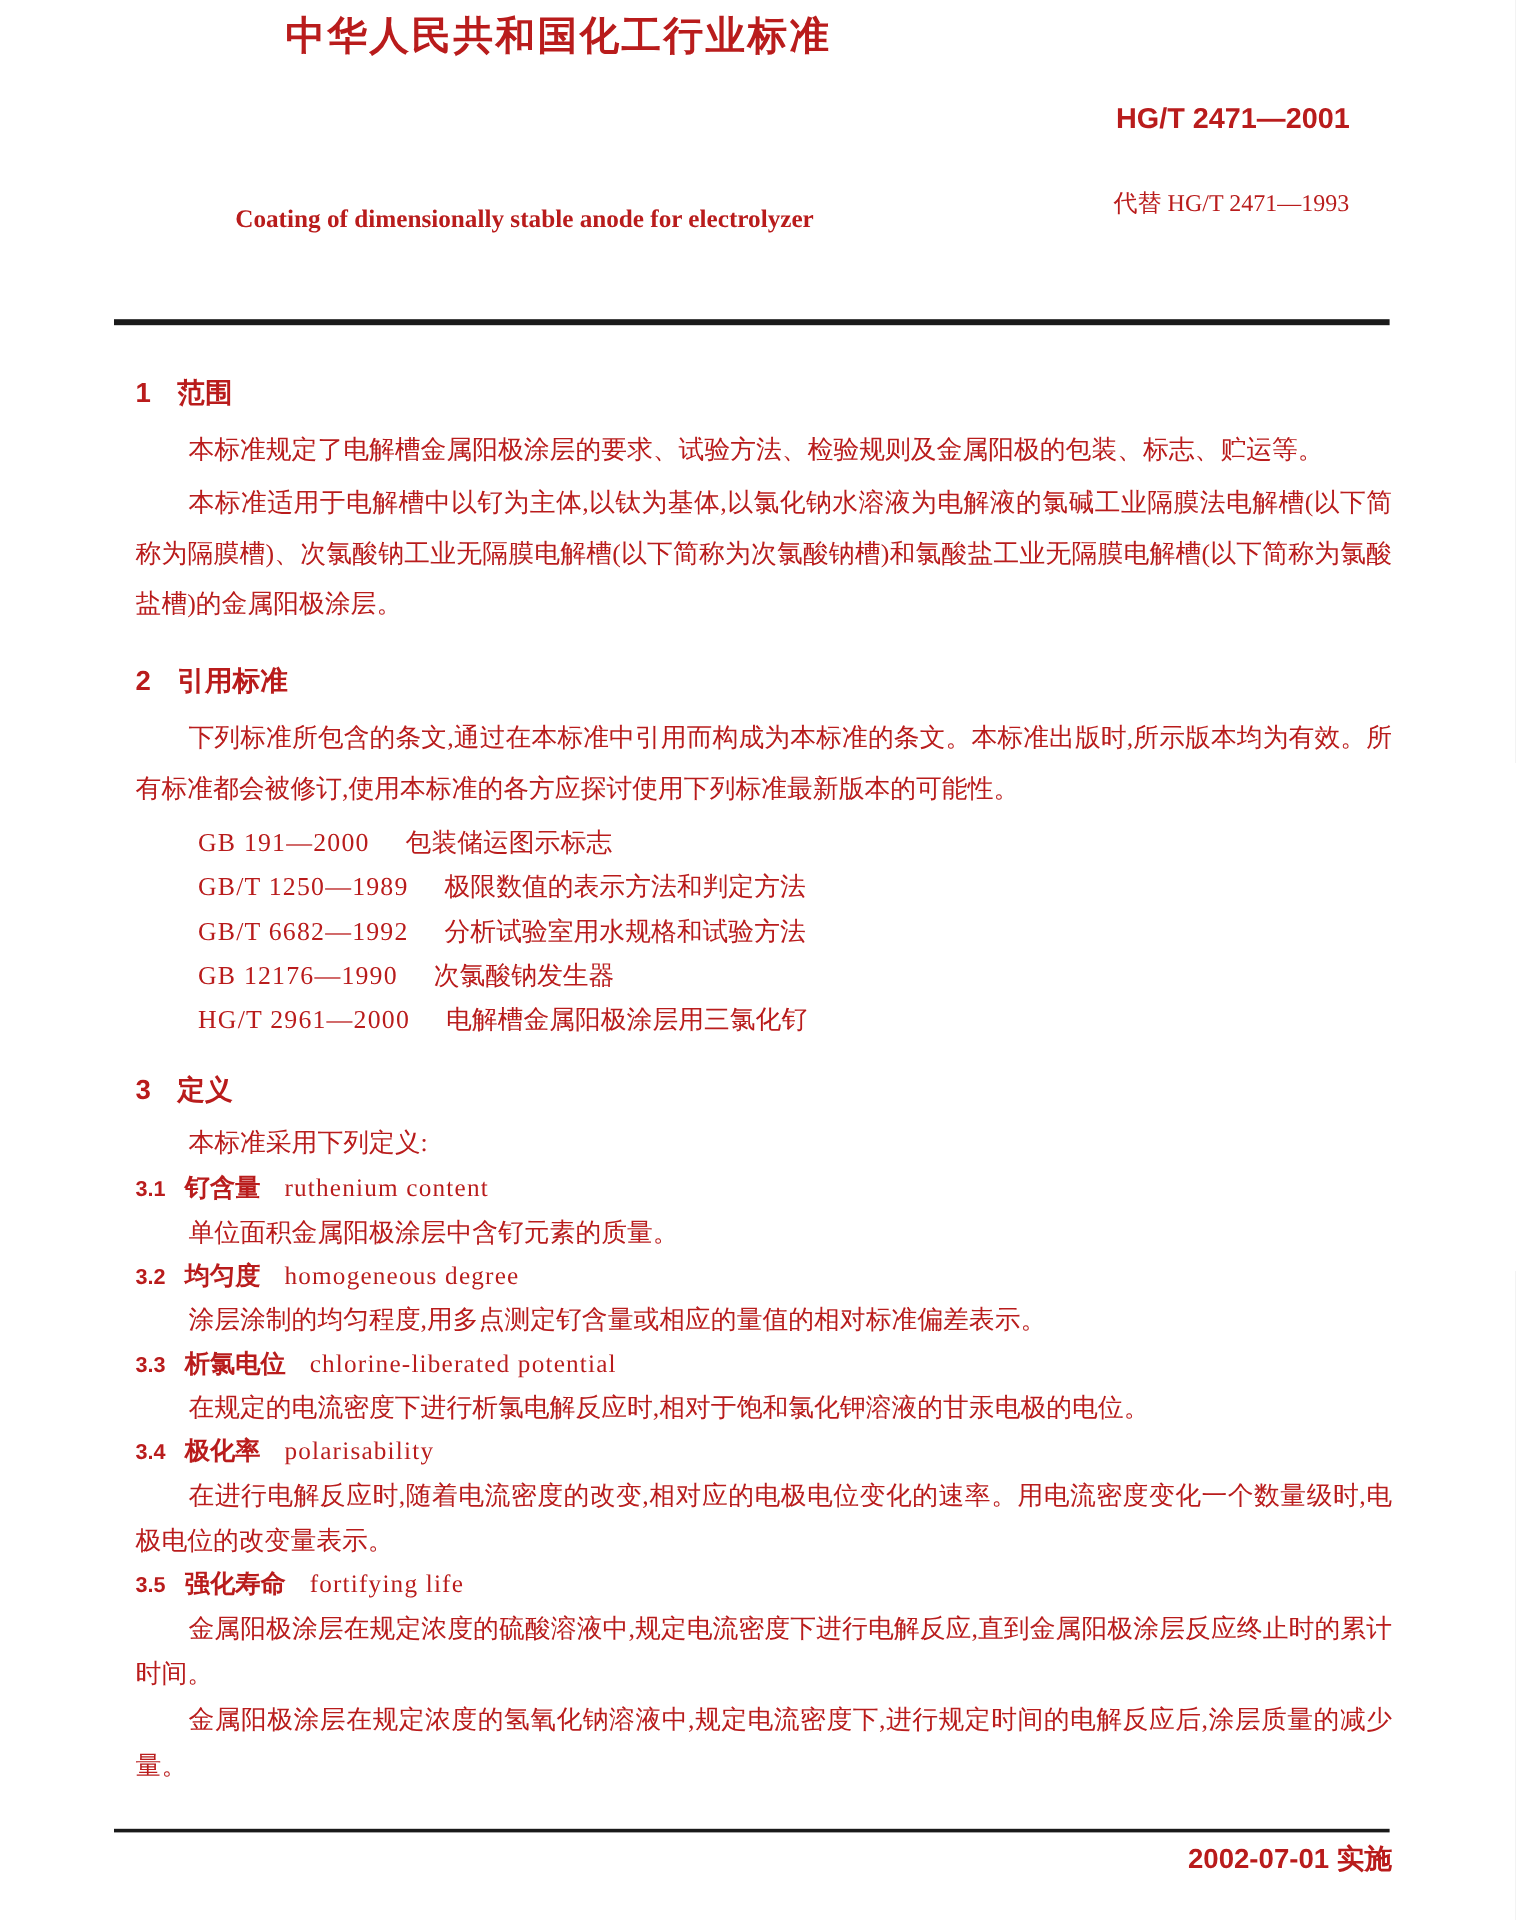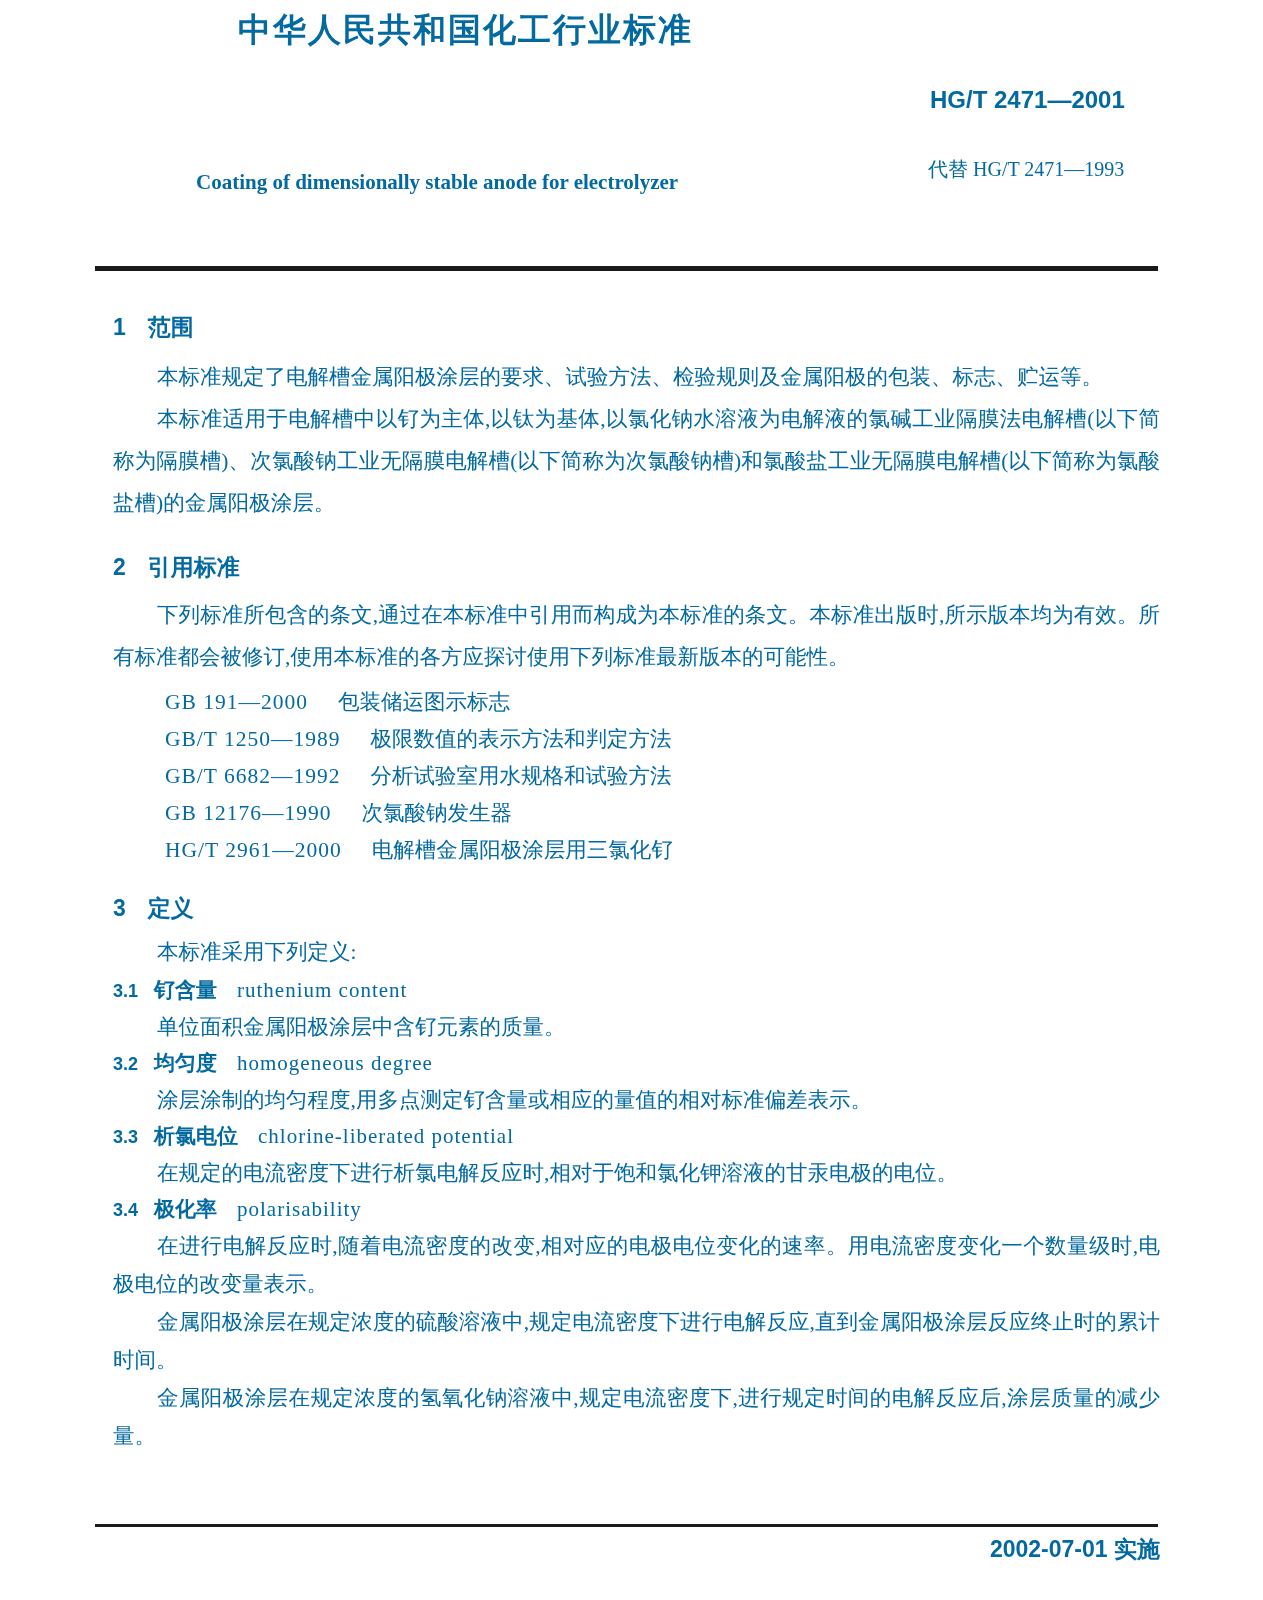--- a/index.html
+++ b/index.html
@@ -2,21 +2,21 @@
 <html><head>
 <meta charset="utf-8">
 <style>
   html, body { margin: 0; padding: 0; background: #e8e8e8; }
   .page {
     position: relative;
     width: 1263px;
     height: 1600px;
     margin: 0 auto;
     background: #ffffff;
-    color: #0369a1;
+    color: #b91c1c;
     font-family: "Liberation Serif", "DejaVu Serif", serif;
     overflow: hidden;
   }
   
   .org-title {
     position: absolute;
     left: 238px; top: 8px;
     font-family: "Liberation Sans", "DejaVu Sans", sans-serif;
     font-weight: bold;
     font-size: 33px;
@@ -77,21 +77,21 @@
   .sec-head .sec-no { margin-right: 22px; }
   .s1-head { margin-top: 14px; }
   .s2-head { margin-top: 30px; }
   .s3-head { margin-top: 26px; }
   .body-p {
     margin: 0;
     line-height: 42px;
     text-indent: 44px;
     text-align: justify;
   }
-  .s1-p1 { margin-top: 16px; }
+  .s1-p1 { margin-top: 16px; font-family: Liberation Mono, monospace; }
   .s2-intro { margin-top: 14px; }
   .s3-intro { margin-top: 10px; }
   .ref-list { margin-top: 6px; }
   .ref-row {
     line-height: 37px;
     padding-left: 52px;
     white-space: nowrap;
   }
   .ref-code { margin-right: 30px; letter-spacing: 1px; text-align: center; }
   .def-head {
@@ -221,20 +221,25 @@
     <div class="def">
       <div class="def-head">
         <span class="def-no">3.4</span>
         <span class="def-term">极化率</span>
         <span class="def-term-en">polarisability</span>
       </div>
       <p class="def-desc">在进行电解反应时,随着电流密度的改变,相对应的电极电位变化的速率。用电流密度变化一个数量级时,电极电位的改变量表示。</p>
     </div>
 
     <div class="def">
+      <div class="def-head">
+        <span class="def-no">3.5</span>
+        <span class="def-term">强化寿命</span>
+        <span class="def-term-en">fortifying life</span>
+      </div>
       <p class="def-desc">金属阳极涂层在规定浓度的硫酸溶液中,规定电流密度下进行电解反应,直到金属阳极涂层反应终止时的累计时间。</p>
     </div>
 
     <div class="def">
       <p class="def-desc">金属阳极涂层在规定浓度的氢氧化钠溶液中,规定电流密度下,进行规定时间的电解反应后,涂层质量的减少量。</p>
     </div>
 
   </div>
 
   <div class="foot-rule"></div>

